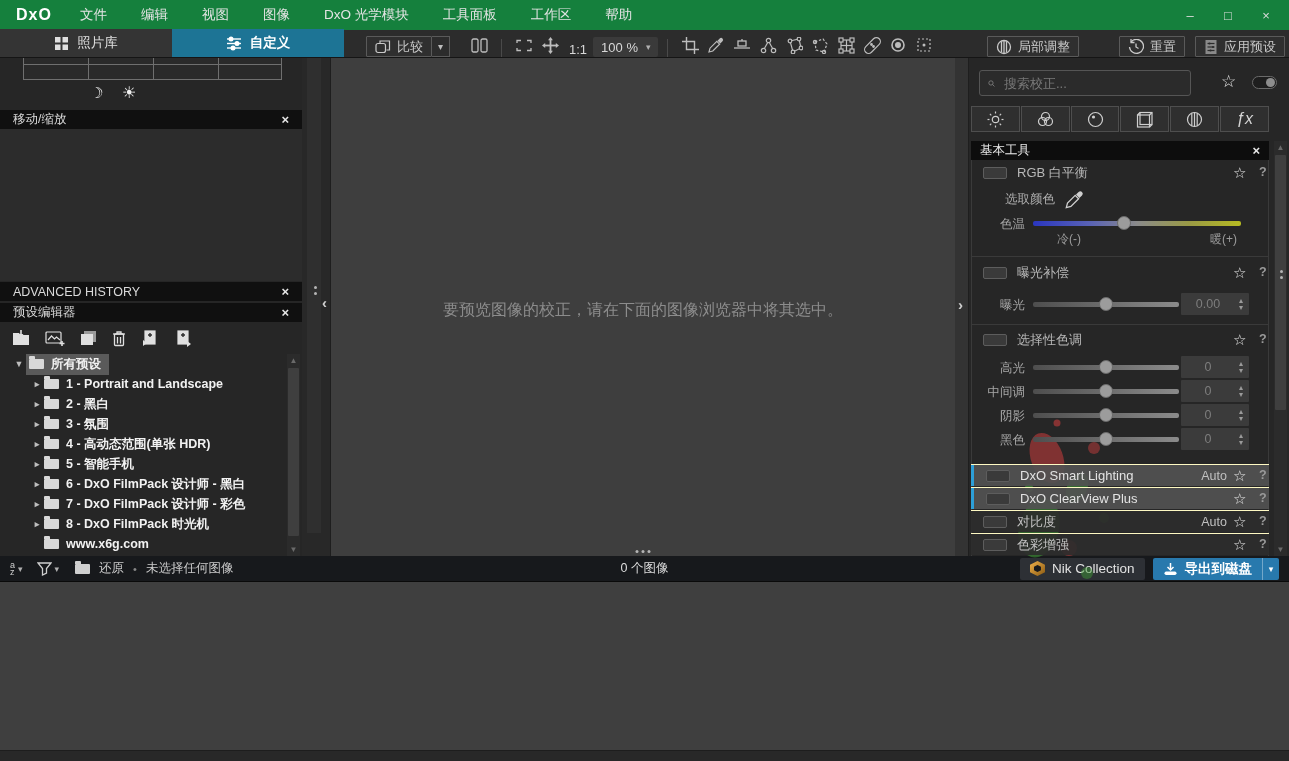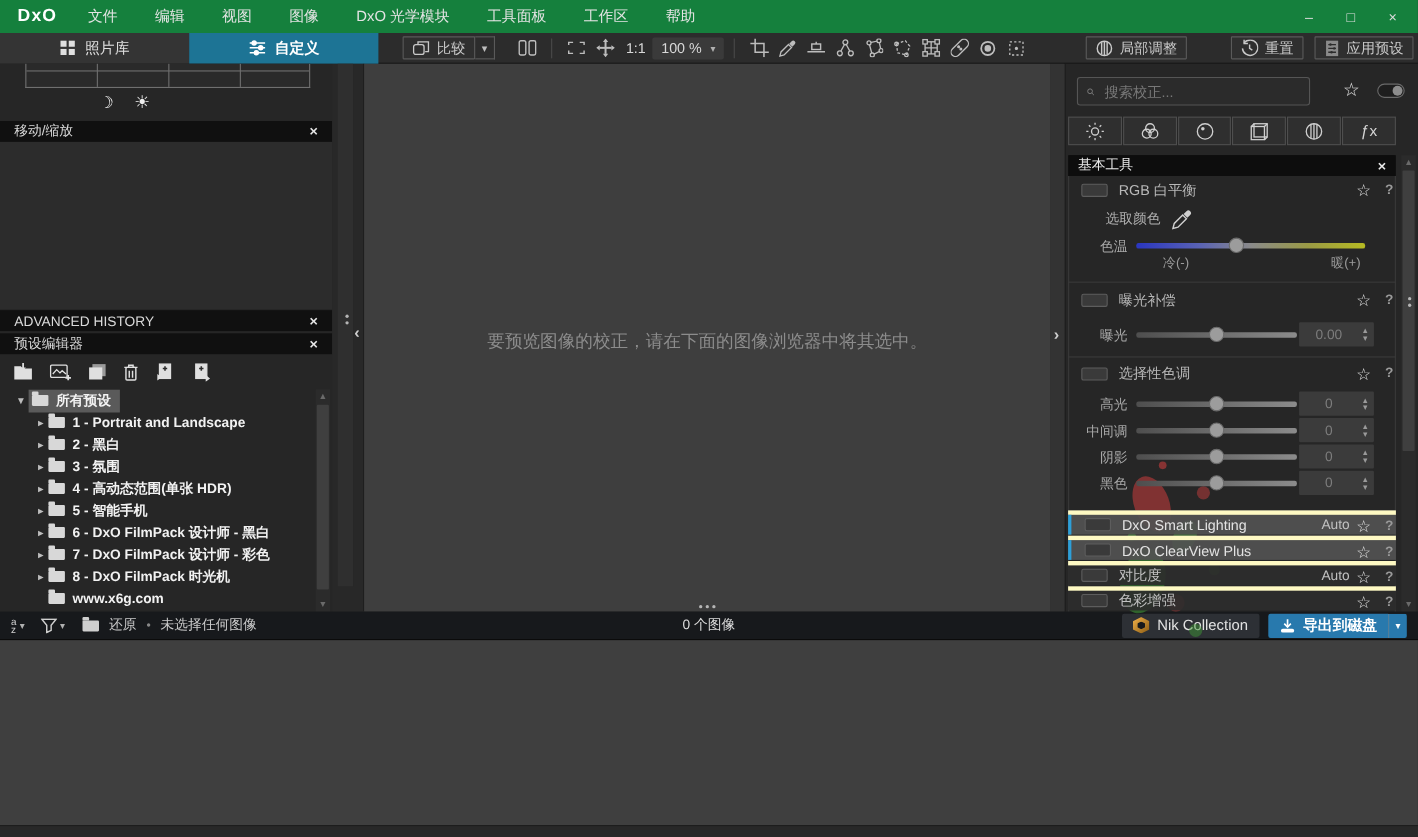--- a/index.html
+++ b/index.html
@@ -13,21 +13,21 @@
   .titlebar { position:absolute; left:0; top:0; width:1289px; height:30px;
     background:#15803d; display:flex; align-items:center; }
   .logo { margin:0 28px 0 16px; font-size:16px; font-weight:bold; color:#fff; letter-spacing:1px; }
   .menu { display:flex; gap:34px; }
   .menu-item { color:#e4e4e4; font-size:13.5px; cursor:default; }
   .win-controls { margin-left:auto; display:flex; gap:24px; padding-right:16px; color:#dcdcdc; font-size:13px; }
   .win-controls span { width:14px; text-align:center; }
 
   
   .toolbar { position:absolute; left:0; top:30px; width:1289px; height:28px;
-    background:#2c2c2c; border-bottom:1px solid #151515; display:flex; align-items:center; }
+    background:#2c2c2c; border-bottom:1px solid #151515; display:flex; align-items:flex-end; }
   .tab { width:172px; height:28px; display:flex; align-items:center; justify-content:center;
     gap:8px; font-size:13.5px; color:#e0e0e0; }
   .tab.library { background:#343434; }
   .tab.customize { background:#1d7495; color:#ffffff; font-weight:bold; }
   .tbtn { height:21px; display:flex; align-items:center; gap:6px; padding:0 8px;
     border:1px solid #5a5a5a; background:#2f2f2f; color:#c9c9c9; font-size:13px; border-radius:1px; }
   .caret-box { height:21px; width:18px; display:flex; align-items:center; justify-content:center;
     border:1px solid #5a5a5a; border-left:none; color:#bdbdbd; font-size:10px; }
   .tb-divider { width:1px; height:18px; background:#4a4a4a; margin:0 9px; }
   .icon-btn { width:26px; height:24px; display:flex; align-items:center; justify-content:center; }
@@ -94,21 +94,21 @@
   .search-box input { flex:1; background:transparent; border:none; outline:none;
     color:#bfbfbf; font-size:13px; font-family:inherit; }
   .search-box input::placeholder { color:#787878; }
   .star-top { position:absolute; left:252px; top:13px; font-size:17px; color:#e0e0e0; }
   .toggle { position:absolute; left:283px; top:18px; width:25px; height:13px;
     background:#1e1e1e; border:1px solid #6a6a6a; border-radius:7px; }
   .toggle .knob { position:absolute; right:1px; top:1px; width:9px; height:9px; border-radius:50%; background:#8d8d8d; }
 
   .icon-tabs { position:absolute; left:2px; top:48px; width:298px; height:26px; display:flex; gap:1px; }
   .itab { flex:1; border:1px solid #4e4e4e; background:#2f2f2f; display:flex; align-items:center; justify-content:center; color:#cfcfcf; }
-  .itab .fx { font-size:14px; color:#d5d5d5; }
+  .itab .fx { font-style:italic; font-size:16px; color:#d5d5d5; }
 
   .tools-edge { position:absolute; top:83px; bottom:0; width:1px; background:#3a3a3a; }
 
   .sec-header { position:absolute; left:2px; top:83px; width:298px; height:19px; background:#0d0d0d;
     display:flex; align-items:center; padding:0 9px; color:#eaeaea; font-size:12.5px; }
   .sec-header .close { margin-left:auto; font-weight:bold; font-size:13px; }
 
   .t-row { position:absolute; left:2px; width:298px; height:22px; display:flex; align-items:center; }
   .checkbox { margin-left:12px; width:24px; height:12px; background:#3a3a3a;
     border:1px solid #5d5d5d; border-radius:2px; flex:0 0 24px; }
@@ -134,21 +134,21 @@
   .stepper { width:14px; display:flex; flex-direction:column; align-items:center; line-height:7px;
     color:#9a9a9a; font-size:8px; padding-right:2px; }
 
   .cw-row { position:absolute; left:64px; top:173px; width:208px; color:#9c9c9c; font-size:12px; }
   .cw-row .warm { position:absolute; right:4px; top:0; }
   .cw-row .cold { position:absolute; left:24px; top:0; }
 
   .divider-h { position:absolute; left:2px; width:298px; height:1px; background:#3a3a3a; }
 
   .tool-row { position:absolute; left:2px; width:298px; height:22px; display:flex; align-items:center;
-    background:rgba(45,45,45,.92); border-top:4px solid #fef9c3; z-index:2; }
+    background:rgba(45,45,45,.92); border-top:1px solid #fef9c3; z-index:2; }
   .tool-row .t-label { margin-left:10px; color:#c2c2c2; font-size:13px; }
   .tool-row.active { background:rgba(82,82,82,.93); }
   .tool-row.active::before { content:""; position:absolute; left:0; top:0; bottom:0; width:3px; background:#2d9fd8; }
   .tool-row.active .checkbox { margin-left:15px; }
   .tool-row.active .t-label { color:#e2e2e2; }
 
   .watermark { position:absolute; left:30px; top:330px; z-index:1; opacity:.85; }
 
   
   .statusbar { position:absolute; left:0; top:556px; width:1289px; height:26px; background:#17191c;

